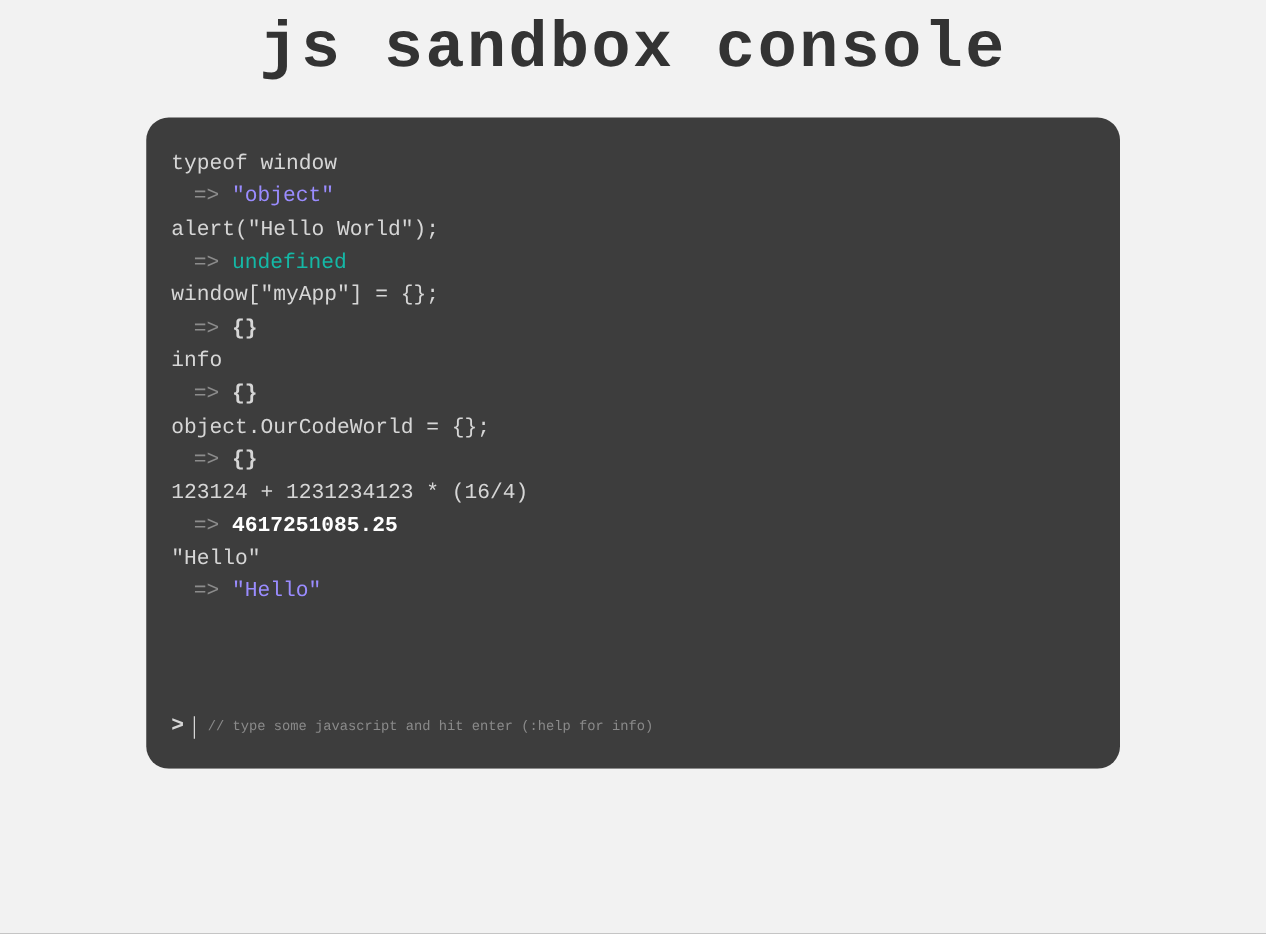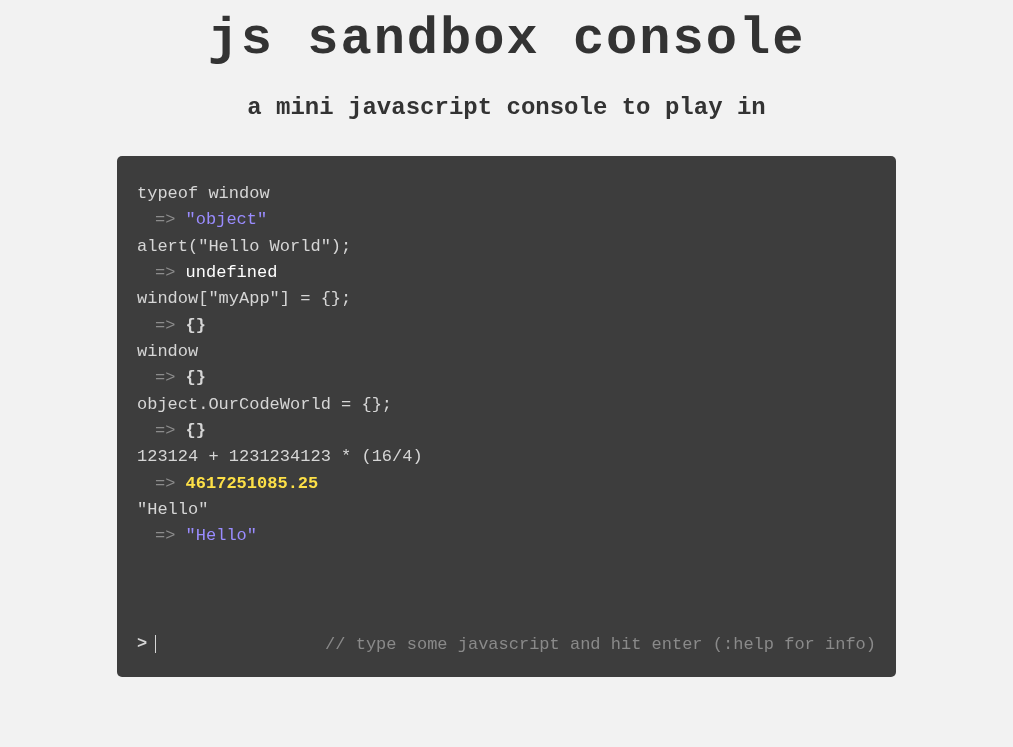--- a/index.html
+++ b/index.html
@@ -29,21 +29,21 @@
     .page-subtitle {
       font-family: "Courier New", Courier, monospace;
       font-size: 24px;
       font-weight: bold;
       text-align: center;
       color: #333333;
       margin-bottom: 35px;
     }
     .console {
       background-color: #3d3d3d;
-      border-radius: 5px;
+      border-radius: 18px;
       margin: 0 30px;
       padding: 25px 20px 20px 20px;
       font-family: Consolas, "Courier New", monospace;
       font-size: 17px;
       line-height: 1.55;
     }
     .history {
       min-height: 420px;
     }
     .command {
@@ -52,78 +52,76 @@
     .result {
       padding-left: 18px;
     }
     .arrow {
       color: #8c8c8c;
     }
     .val-string {
       color: #9a8cff;
     }
     .val-undefined {
-      color: #ffffff;
+      color: #14b8a6;
     }
     .val-object {
       color: #d6d6d6;
       font-weight: bold;
     }
     .val-number {
-      color: #fde047;
+      color: #ffffff;
       font-weight: bold;
     }
     .input-line {
       display: flex;
       align-items: center;
       margin-top: 30px;
       gap: 8px;
     }
     .prompt-symbol {
       color: #d6d6d6;
       font-weight: bold;
     }
     .console-input {
       flex: 1;
       background: transparent;
       border: none;
       outline: none;
       font-family: Consolas, "Courier New", monospace;
-      font-size: 17px;
+      font-size: 11px;
       color: #d6d6d6;
-      text-align: right;
     }
     .console-input::placeholder {
       color: #8a8a8a;
     }
     .cursor {
       display: inline-block;
       width: 1px;
       height: 18px;
       background-color: #d6d6d6;
       vertical-align: middle;
       margin-right: 2px;
     }
   </style>
 </head>
 <body>
 
 <div class="container">
   <h1 class="page-title">js sandbox console</h1>
-  <h2 class="page-subtitle">a mini javascript console to play in</h2>
 
   <div class="console">
     <div class="history" id="history">
         <div class="command">typeof window</div>
         <div class="result"><span class="arrow">=&gt; </span><span class="val-string">"object"</span></div>
         <div class="command">alert("Hello World");</div>
         <div class="result"><span class="arrow">=&gt; </span><span class="val-undefined">undefined</span></div>
         <div class="command">window["myApp"] = {};</div>
         <div class="result"><span class="arrow">=&gt; </span><span class="val-object">{}</span></div>
-        <div class="command">window</div>
+        <div class="command">info</div>
         <div class="result"><span class="arrow">=&gt; </span><span class="val-object">{}</span></div>
         <div class="command">object.OurCodeWorld = {};</div>
         <div class="result"><span class="arrow">=&gt; </span><span class="val-object">{}</span></div>
         <div class="command">123124 + 1231234123 * (16/4)</div>
         <div class="result"><span class="arrow">=&gt; </span><span class="val-number">4617251085.25</span></div>
         <div class="command">"Hello"</div>
         <div class="result"><span class="arrow">=&gt; </span><span class="val-string">"Hello"</span></div>
       </div>
 
     <div class="input-line">

